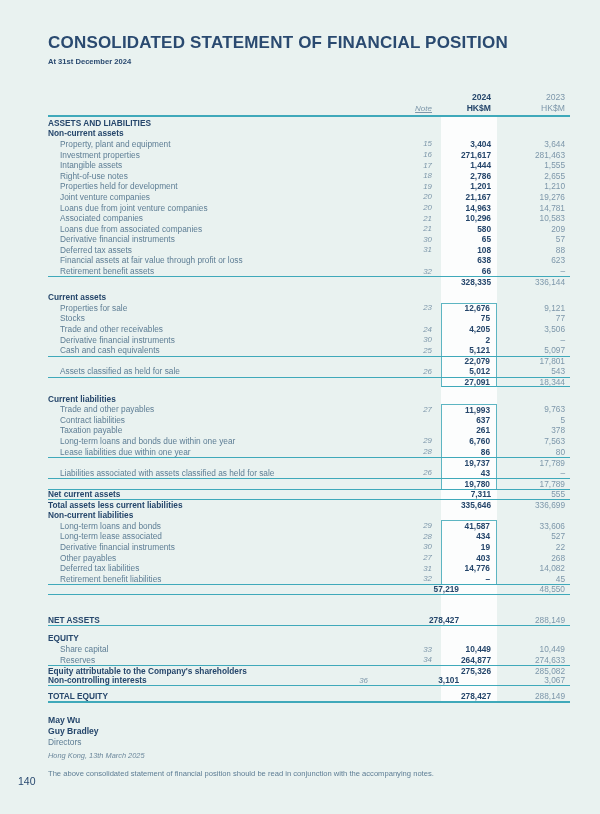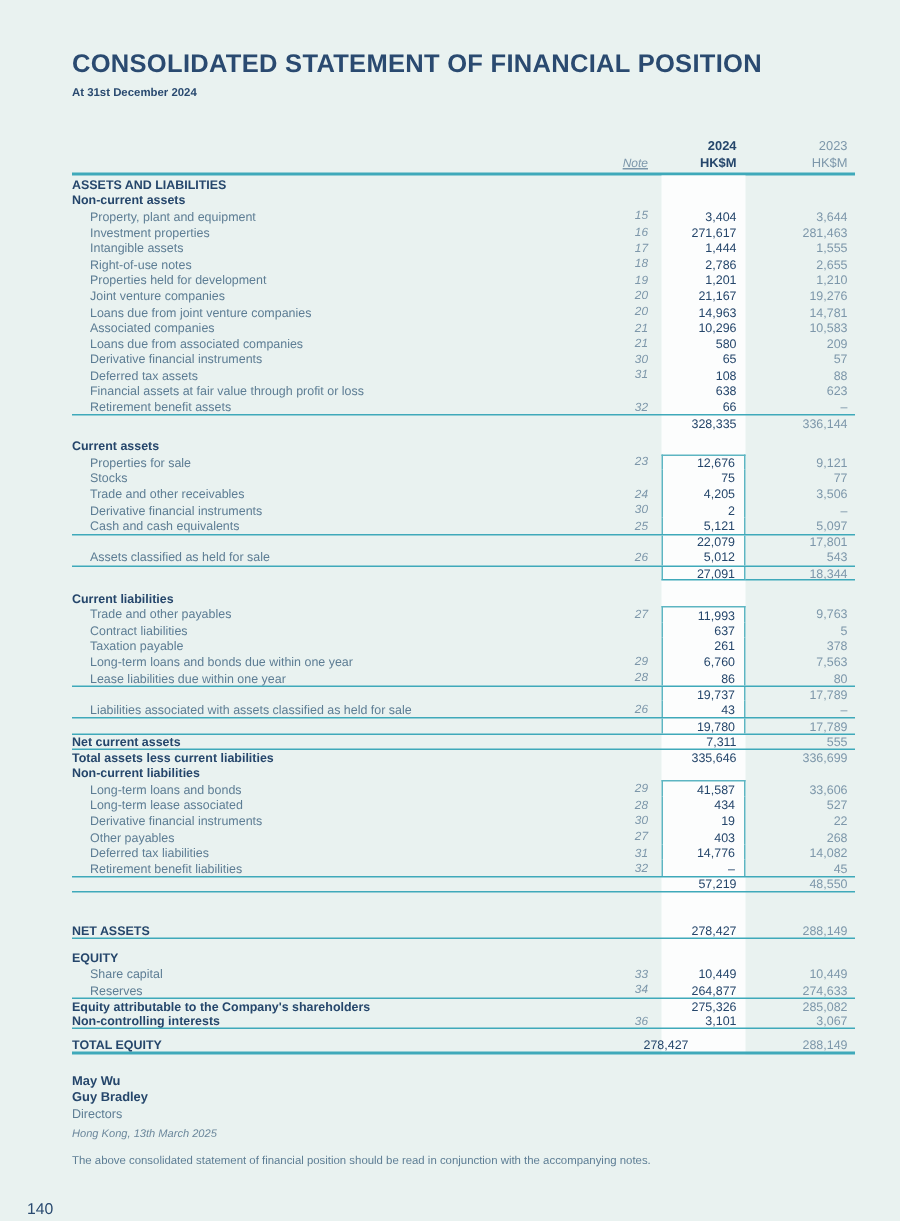--- a/index.html
+++ b/index.html
@@ -62,40 +62,40 @@
   .trow{
     display:flex;align-items:stretch;
     height:10.6px;
     font-size:8.3px;
     color:var(--label);
   }
   .trow .cell{display:flex;align-items:center;}
   .trow .c-label{justify-content:flex-start;}
   .trow .c-note,.trow .c-a,.trow .c-b{justify-content:flex-end;}
   .trow .c-note{font-style:italic;color:var(--grey);font-size:7.9px;}
-  .trow .c-a{font-weight:400;color:var(--navy);}
+  .trow .c-a{font-weight:700;color:var(--navy);}
   .trow .c-b{color:var(--grey);}
   .s-item .c-label{padding-left:12px;}
   .s-sec .c-label,.s-bold .c-label,.s-grand .c-label{font-weight:700;color:var(--navy);}
   .lt{border-top:1px solid var(--teal);}
-  .lb{border-bottom:1px solid var(--teal);}
+  .lb{border-bottom:1px solid var(--teal);gap:32px;}
   .lbt{border-bottom:2.5px solid var(--teal);}
   .box-side .c-a{border-left:1px solid var(--boxline);border-right:1px solid var(--boxline);}
   .box-top .c-a{border-top:1px solid var(--boxline);}
   .box-bot .c-a{border-bottom:1px solid var(--boxline);}
   .lbr .c-a{border-bottom:1px solid var(--teal);}
   .lbr .c-b{border-bottom:1px solid var(--teal);}
 
   .sigblock{margin-top:12px;}
   .sig-name{font-size:8.6px;font-weight:700;color:var(--navy);line-height:1.32;}
   .sig-role{font-size:8.4px;color:var(--label);line-height:1.35;}
   .sig-date{font-size:7.4px;font-style:italic;color:#6c889c;margin-top:2px;}
   .footnote{margin-top:9px;font-size:7.6px;color:var(--label);}
   .pagenum{
-    position:absolute;left:18px;top:800px;
+    position:absolute;left:18px;top:775px;
     font-size:10.5px;color:var(--title);
   }
 </style>
 </head>
 <body>
 
 <div class="content">
 
   <h1 class="title">CONSOLIDATED STATEMENT OF FINANCIAL POSITION</h1>
   <div class="subtitle">At 31st December 2024</div>
@@ -409,21 +409,21 @@
           <div class="cell c-note"></div>
           <div class="cell c-a">275,326</div>
           <div class="cell c-b">285,082</div>
         </div>
         <div class="trow cols s-bold lb">
           <div class="cell c-label">Non-controlling interests</div>
           <div class="cell c-note">36</div>
           <div class="cell c-a">3,101</div>
           <div class="cell c-b">3,067</div>
         </div>
-        <div class="trow cols s-grand lbt" style="margin-top: 6px; gap: 32px;">
+        <div class="trow cols s-grand lbt" style="margin-top: 6px;">
           <div class="cell c-label">TOTAL EQUITY</div>
           <div class="cell c-note"></div>
           <div class="cell c-a">278,427</div>
           <div class="cell c-b">288,149</div>
         </div>
       </div>
   </div>
 
   <div class="sigblock">
     <div class="sig-name">May Wu</div>

